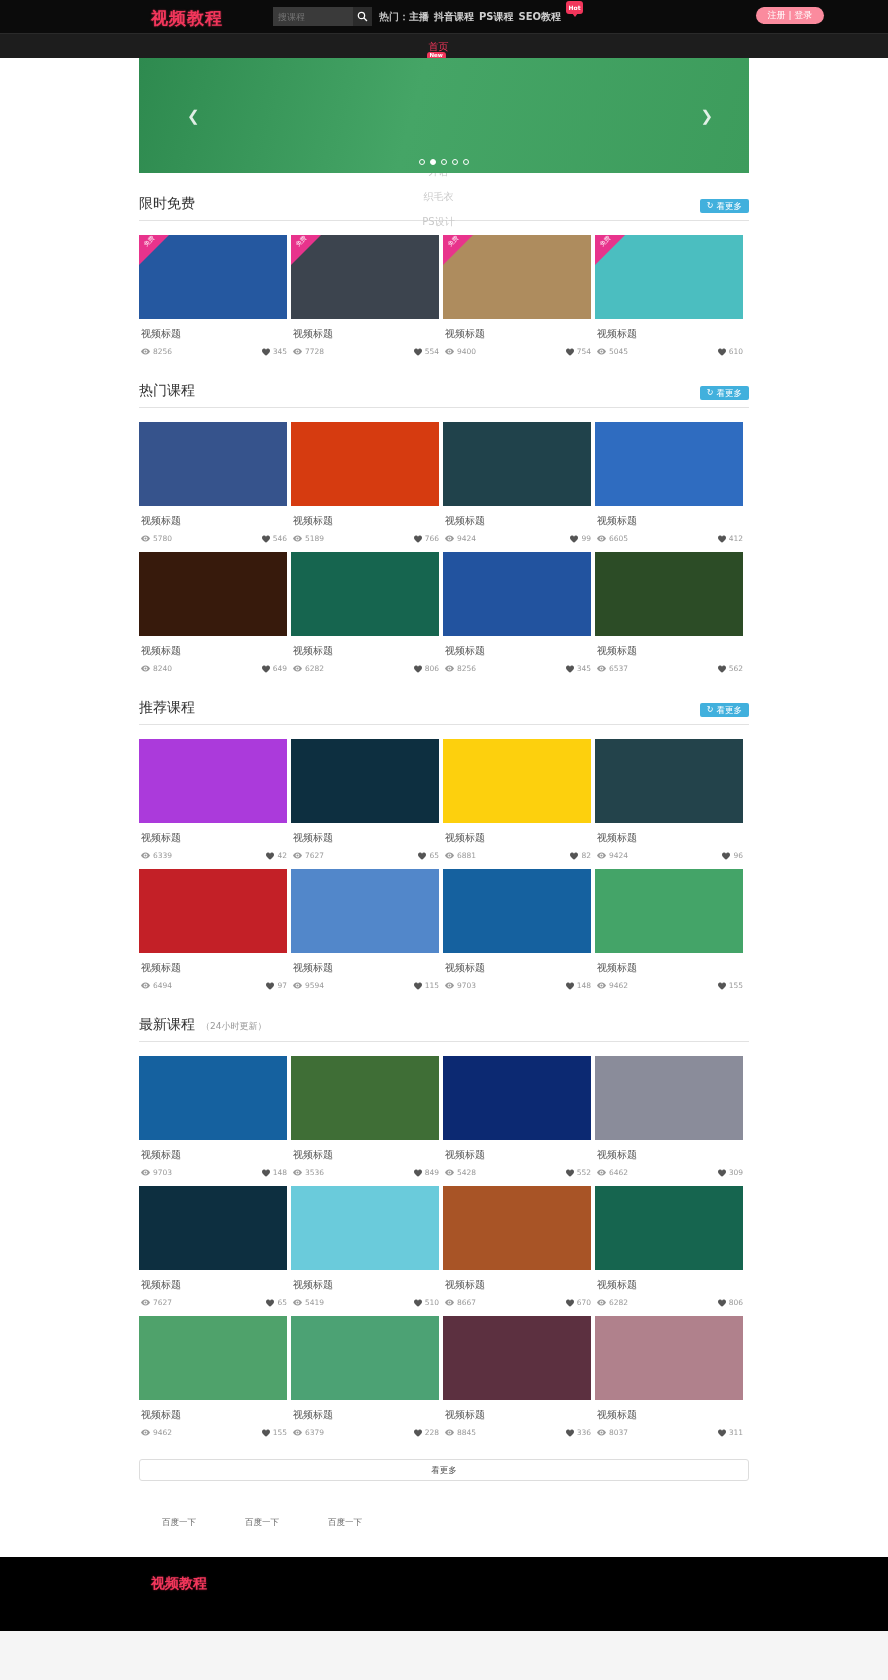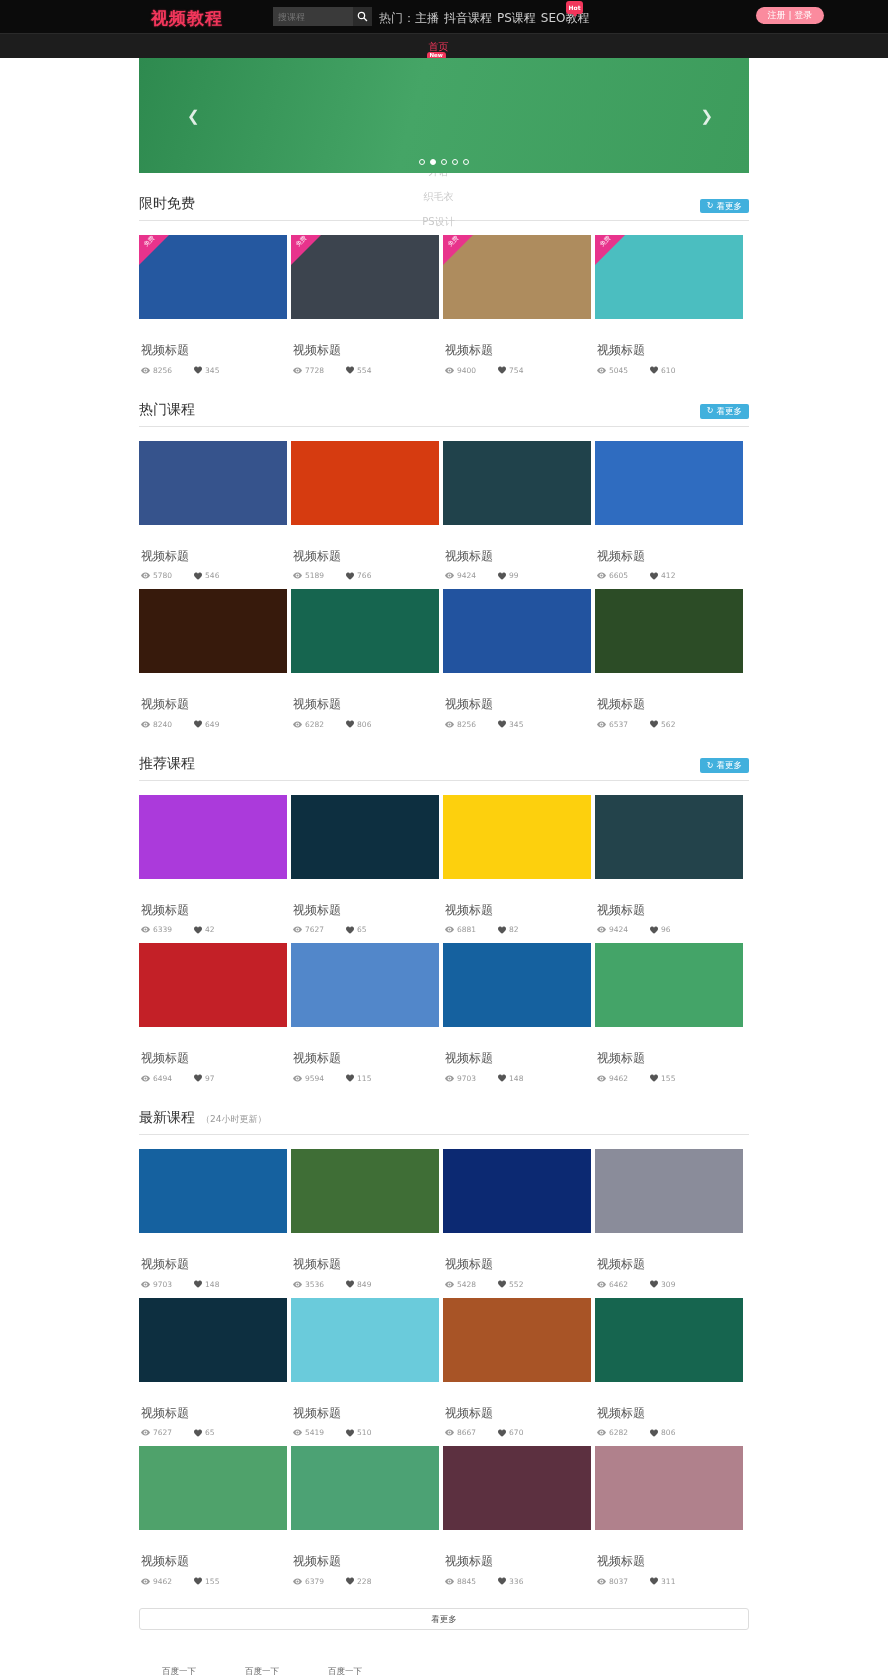--- a/index.html
+++ b/index.html
@@ -62,22 +62,23 @@
     align-items: center;
     justify-content: center;
     padding: 0;
   }
   .search-btn svg { display: block; }
   .hotlinks {
     position: absolute;
     left: 240px;
     top: 10px;
     color: #bdbdbd;
-    font-size: 12px;
+    font-size: 10px;
     white-space: nowrap;
+    font-weight: bold;
   }
   .hotlinks .hl-label { color: #bdbdbd; }
   .hotlinks a { color: #cfcfcf; text-decoration: none; margin-right: 5px; }
 
   .hot-badge {
     position: absolute;
     left: 427px;
     top: 1px;
     width: 17px;
     height: 13px;
@@ -266,33 +267,34 @@
     top: 3px; left: 1px;
     color: #fff;
     font-size: 6px;
     transform: rotate(-45deg);
     transform-origin: center;
     line-height: 1;
     width: 18px;
     text-align: center;
   }
   .card-title {
-    font-size: 12px;
+    font-size: 10px;
     color: #555;
-    margin: 24px 0 0 2px;
+    margin: 8px 0 0 2px;
     line-height: 1.3;
     cursor: pointer;
   }
   .card-stats {
     display: flex;
     align-items: center;
     margin: 7px 0 4px 2px;
     gap: 22px;
     color: #999;
     font-size: 7.5px;
+    justify-content: space-between;
   }
   .stat { display: flex; align-items: center; gap: 3px; }
   .stat svg { display: block; }
 
   
   .loadmore {
     display: block;
     width: 610px;
     margin: 18px auto 0;
     height: 22px;

